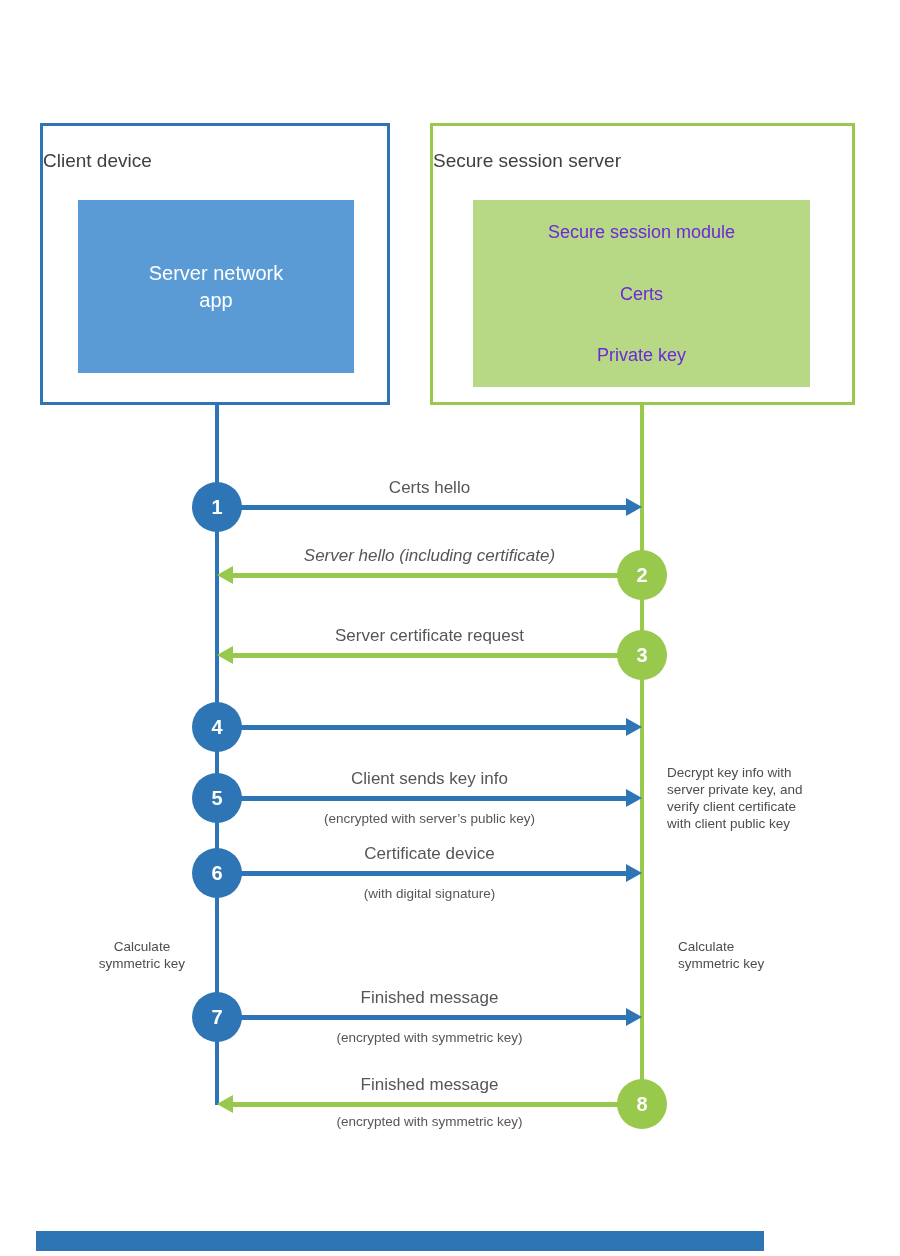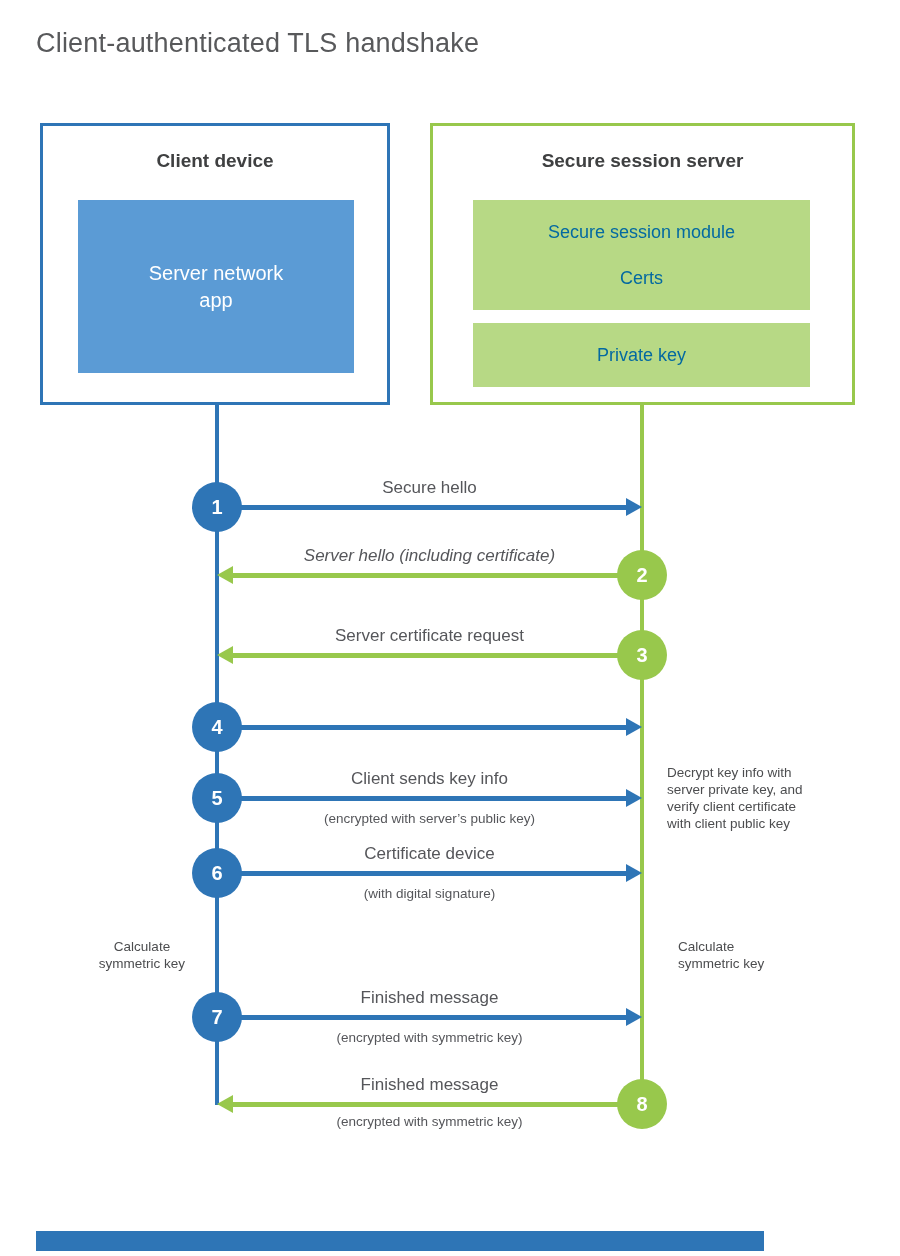--- a/index.html
+++ b/index.html
@@ -19,32 +19,32 @@
   }
   .title{
     position:absolute;left:36px;top:28px;font-size:27px;font-weight:300;
     color:var(--title-color);letter-spacing:.2px;
   }
   
   .actor-box{position:absolute;top:123px;height:282px;background:#fff;box-sizing:border-box;}
   .client-box{left:40px;width:350px;border:3px solid var(--blue);}
   .server-box{left:430px;width:425px;border:3px solid var(--green);}
   .actor-heading{
-    position:absolute;left:0;right:0;top:24px;text-align:center;
-    font-size:19px;font-weight:700;color:var(--heading-color);
+    position:absolute;left:0;right:0;top:24px;
+    font-size:19px;font-weight:400;color:var(--heading-color);
   }
   .client-app{
     position:absolute;left:35px;top:74px;width:276px;height:173px;background:var(--blue-fill);
     display:flex;align-items:center;justify-content:center;text-align:center;
     color:#fff;font-size:20px;white-space:pre-line;line-height:1.35;
   }
   .server-bar{
     position:absolute;left:40px;width:337px;height:64px;background:var(--green-fill);
     display:flex;align-items:center;justify-content:center;
-    color:#0369a1;font-size:18px;
+    color:#6d28d9;font-size:18px;
   }
   
   .lifeline{position:absolute;width:4px;}
   .lifeline.blue{left:215px;top:405px;height:700px;background:var(--blue);}
   .lifeline.green{left:640px;top:405px;height:722px;background:var(--green);}
   
   .msg-line{position:absolute;height:5px;}
   .msg-line.blue{background:var(--blue);}
   .msg-line.green{background:var(--green);}
   .arrowhead{position:absolute;width:0;height:0;border-top:9px solid transparent;border-bottom:9px solid transparent;}
@@ -75,39 +75,38 @@
   .calc-right{left:678px;top:938px;width:120px;text-align:left;}
   .footer-bar{
     position:absolute;left:36px;top:1231px;width:728px;height:20px;background:var(--blue);
   }
 </style>
 </head>
 <body>
 
 <div id="canvas">
 
-  <div class="title">Client-authenticated TLS handshake</div>
 
   <div class="actor-box client-box">
     <div class="actor-heading">Client device</div>
     <div class="client-app">Server network
 app</div>
   </div>
 
   <div class="actor-box server-box">
     <div class="actor-heading">Secure session server</div>
     <div class="server-bar" style="top:74px;">Secure session module</div>
-    <div class="server-bar" style="top:120px;">Certs</div>
+    <div class="server-bar" style="top:136px;">Certs</div>
     <div class="server-bar" style="top:197px;">Private key</div>
   </div>
 
   <div class="lifeline blue"></div>
   <div class="lifeline green"></div>
 
-  <div class="msg-label" style="top:478px;">Secure hello</div>
+  <div class="msg-label" style="top:478px;">Certs hello</div>
   <div class="msg-line blue" style="left:217px;top:505px;width:413px;"></div>
   <div class="arrowhead right" style="left:626px;top:498px;"></div>
   <div class="step-circle blue" style="left:192px;top:482px;">1</div>
 
   <div class="msg-label" style="top:546px;font-style:italic;">Server hello (including certificate)</div>
   <div class="msg-line green" style="left:229px;top:573px;width:413px;"></div>
   <div class="arrowhead left" style="left:217px;top:566px;"></div>
   <div class="step-circle green" style="left:617px;top:550px;">2</div>
 
   <div class="msg-label" style="top:626px;">Server certificate request</div>

